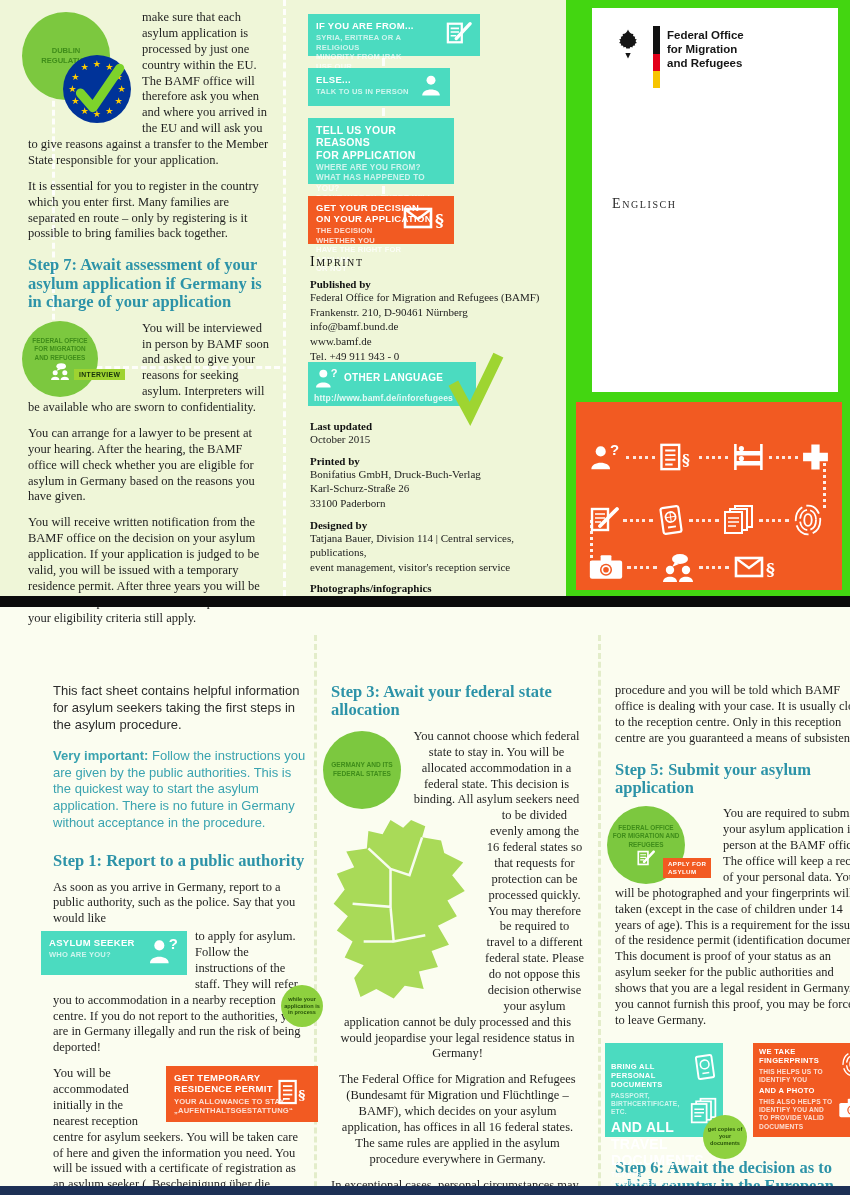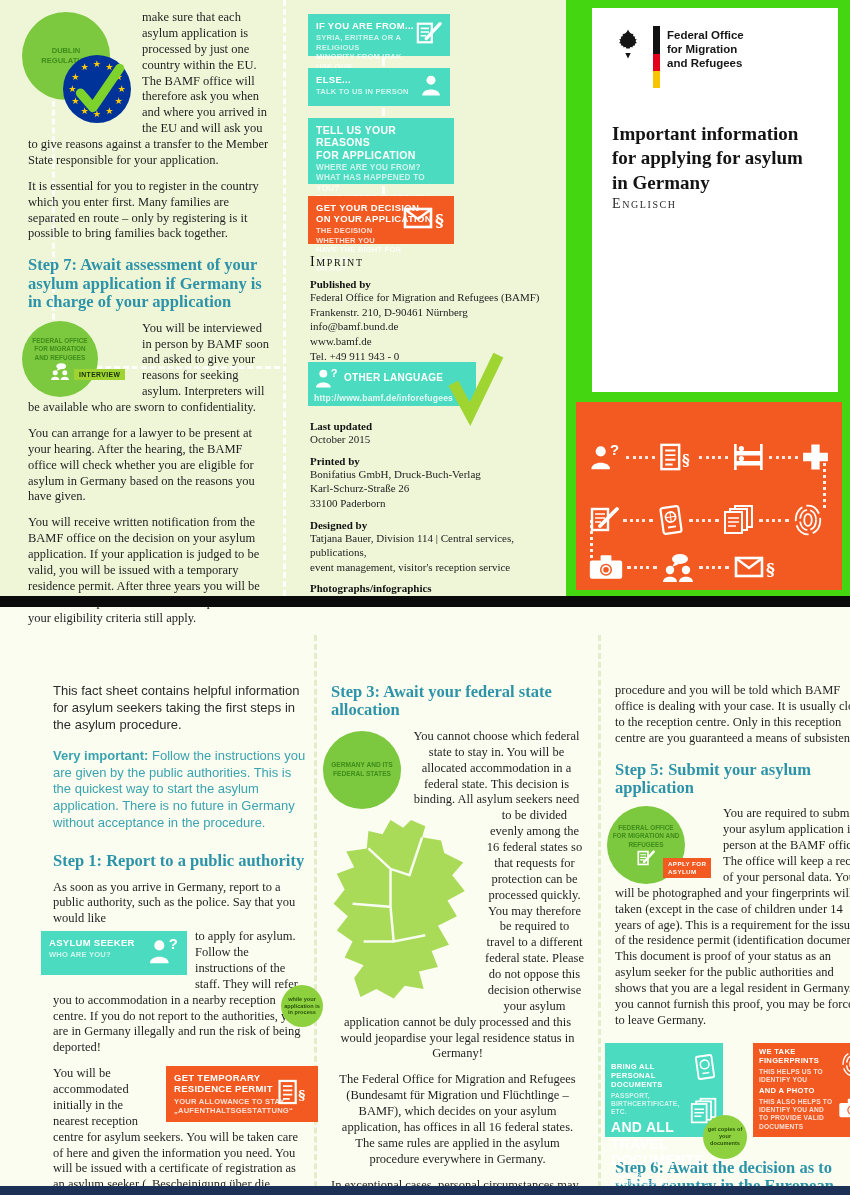--- a/index.html
+++ b/index.html
@@ -109,21 +109,21 @@
           <div class="rbadge" style="left:52px;top:48px;text-transform:uppercase">Interview</div>
         </div>
         <p class="body-t">You will be interviewed in person by BAMF soon and asked to give your reasons for seeking asylum. Interpreters will be available who are sworn to confidentiality.</p>
       </div>
       <p class="body-t">You can arrange for a lawyer to be present at your hearing. After the hearing, the BAMF office will check whether you are eligible for asylum in Germany based on the reasons you have given.</p>
       <p class="body-t">You will receive written notification from the BAMF office on the decision on your asylum application. If your application is judged to be valid, you will be issued with a temporary residence permit. After three years you will be issued with a permanent settlement permit if your eligibility criteria still apply.</p>
       <p class="body-t">If the final decision is to refuse your application, you will be required to leave Germany by the date specified. If you fail to leave within the specified period, you will be repatriated by force if necessary.</p>
     </div>
 
     <div class="mid">
-      <div class="fbox" style="position:absolute;left:0;top:14px;width:142px;height:42px">
+      <div class="fbox" style="position:absolute;left:0;top:14px;width:172px;height:42px">
         <div class="bt">IF YOU ARE FROM...</div>
         <div class="bs" style="width:96px">SYRIA, ERITREA OR A RELIGIOUS
 MINORITY FROM IRAK
 USE OUR QUESTIONNARE</div>
         <span class="bicon">
           <svg width="28" height="26" viewBox="0 0 30 28">
               <rect x="3" y="4" width="15" height="20" fill="none" stroke="#fff" stroke-width="2.4"></rect>
               <path d="M6 9h9M6 13h9M6 17h6" stroke="#fff" stroke-width="1.7"></path>
               <path d="M12 20 L27 4" stroke="#fff" stroke-width="3.6" stroke-linecap="round"></path>
             </svg>
@@ -222,21 +222,20 @@
             <div style="width:7px;height:28px;background:#111"></div>
             <div style="width:7px;height:17px;background:#e2001a"></div>
             <div style="width:7px;height:17px;background:#f7c400"></div>
           </div>
           <div class="sans" style="font-weight:bold;font-size:11.5px;line-height:1.22;color:#161616;padding-top:2px">
             <div>Federal Office</div>
             <div>for Migration</div>
             <div>and Refugees</div>
           </div>
         </div>
-        <div style="position:absolute;left:20px;top:114px;width:205px;font-weight:bold;font-size:19px;line-height:1.28;color:#141414">Important information for applying for asylum in Germany</div>
         <div class="small-caps" style="position:absolute;left:20px;top:188px;font-size:14px;color:#2b2b2b">Englisch</div>
       </div>
 
       <div class="ogrid">
         <div class="grow" style="top:40px;width:242px">
           <svg width="36" height="28" viewBox="0 0 34 30">
               <circle cx="12" cy="9" r="5.4" fill="#fff"></circle>
               <path d="M2 28c0-9 20-9 20 0z" fill="#fff"></path>
               <text x="22" y="13" font-size="16" font-weight="bold" fill="#fff" font-family="Liberation Sans">?</text>
             </svg>

